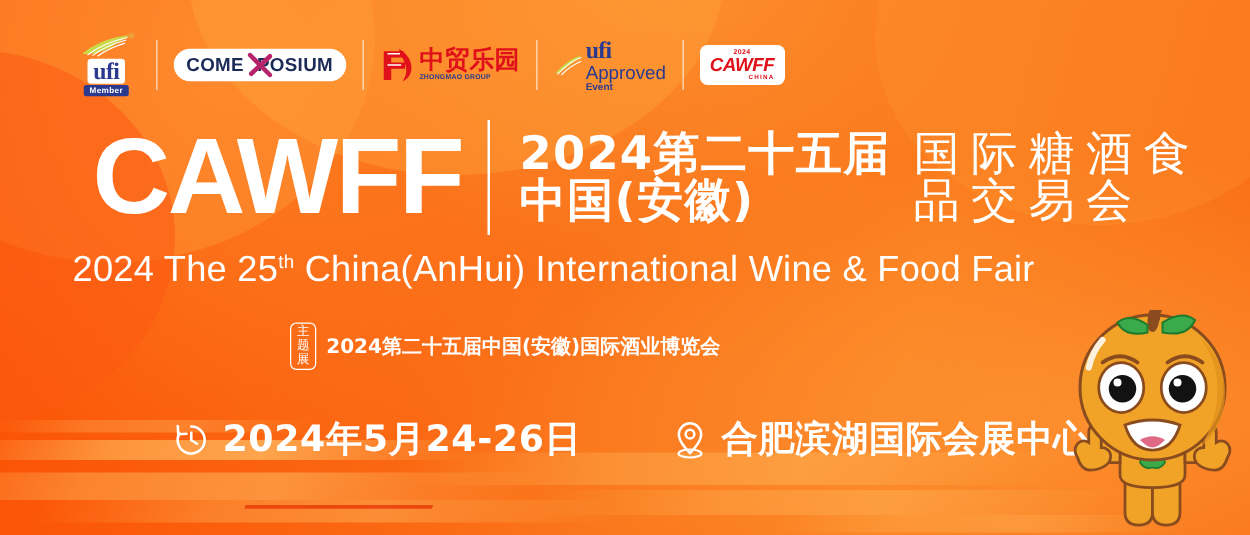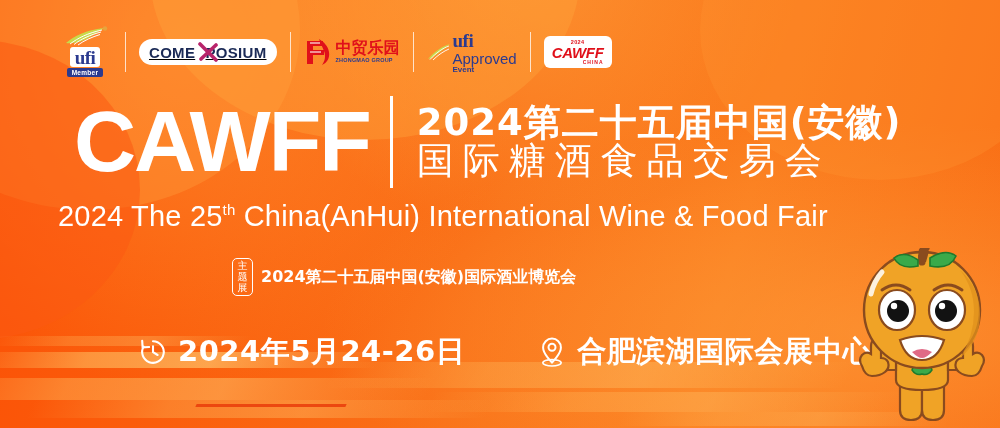--- a/index.html
+++ b/index.html
@@ -36,29 +36,29 @@
   .logo-sep{width:1px;height:40px;background:rgba(255,255,255,.75);margin:0 13px;}
 
   
   .ufi-member{width:54px;height:50px;position:relative;display:flex;flex-direction:column;align-items:center;justify-content:flex-end;}
   .ufi-wing{position:absolute;top:-1px;left:6px;width:46px;height:20px;}
   .ufi-box{background:#fff;border-radius:3px;padding:1px 5px 0;line-height:1;}
   .ufi-box .u{font-size:19px;font-weight:bold;color:#2b3a8f;letter-spacing:-.5px;font-family:"Liberation Serif",serif;}
   .ufi-mem{background:#2b3a8f;color:#fff;font-size:6.5px;font-weight:bold;border-radius:2px;padding:1px 5px;margin-top:1px;letter-spacing:.3px;}
 
   
-  .comex{background:#fff;border-radius:13px;padding:5px 10px 4px;display:flex;align-items:flex-end;position:relative;text-decoration:underline;}
+  .comex{background:#fff;border-radius:13px;padding:5px 10px 4px;display:flex;align-items:flex-end;position:relative;}
   .comex .txt{font-size:15px;font-weight:bold;color:#1b2a56;letter-spacing:.3px;font-family:"Liberation Sans",sans-serif;}
   .comex .xmark{position:absolute;left:50%;top:50%;transform:translate(-50%,-50%) rotate(0deg);width:20px;height:20px;}
 
   
   .zm{display:flex;align-items:center;gap:4px;}
   .zm-mark{width:28px;height:30px;}
   .zm-txt{display:flex;flex-direction:column;line-height:1;}
-  .zm-cn{font-size:16px;font-weight:bold;color:#e0101a;letter-spacing:0;position:relative;}
+  .zm-cn{font-size:20px;font-weight:bold;color:#e0101a;letter-spacing:0;position:relative;}
   .zm-en{font-size:5.5px;font-weight:bold;color:#2b3a8f;letter-spacing:.2px;margin-top:2px;}
 
   
   .ufi-appr{display:flex;align-items:center;gap:2px;}
   .ufi-appr .wing2{width:24px;height:24px;}
   .ufi-appr .col{display:flex;flex-direction:column;line-height:1;}
   .ufi-appr .u2{font-size:19px;font-weight:bold;color:#2b3a8f;font-family:"Liberation Serif",serif;letter-spacing:-.5px;}
   .ufi-appr .ap{font-size:15px;font-weight:normal;color:#2b3a8f;margin-top:1px;}
   .ufi-appr .ev{font-size:8px;font-weight:bold;color:#2b3a8f;}
 
@@ -66,21 +66,21 @@
   .cawff-badge{background:#fff;border-radius:6px;padding:4px 8px 3px;position:relative;display:flex;flex-direction:column;align-items:center;line-height:1;}
   .cawff-badge .cb-top{font-size:5.5px;color:#e0101a;font-weight:bold;letter-spacing:.4px;}
   .cawff-badge .cb-main{font-size:15px;font-weight:bold;font-style:italic;color:#e0101a;letter-spacing:-.3px;}
   .cawff-badge .cb-sub{font-size:5px;color:#e0101a;font-weight:bold;letter-spacing:1px;align-self:flex-end;}
 
   
   .title-row{position:absolute;left:74px;top:96px;display:flex;align-items:center;}
   .cawff-big{font-size:86px;font-weight:bold;color:#fff;letter-spacing:-2px;line-height:.92;
              font-family:"Liberation Sans","DejaVu Sans",sans-serif;}
   .vbar{width:3px;height:92px;background:#fff;margin:0 24px 0 20px;}
-  .cn-title{display:flex;flex-direction:column;line-height:1.02;}
+  .cn-title{display:flex;flex-direction:row;line-height:1.02;}
   .cn-line1{font-size:37px;font-weight:bold;color:#fff;letter-spacing:1px;font-family:"DejaVu Sans","Liberation Sans",sans-serif;}
   .cn-line2{font-size:37px;font-weight:normal;color:#fff;letter-spacing:9px;font-family:"DejaVu Sans","Liberation Sans",sans-serif;}
 
   
   .en-sub{position:absolute;left:58px;top:200px;font-size:29px;font-weight:normal;color:#fff;letter-spacing:.2px;white-space:nowrap;}
   .en-sub sup{font-size:15px;vertical-align:super;}
 
   
   .theme{position:absolute;left:232px;top:258px;display:flex;align-items:center;gap:8px;}
   .theme-badge{border:1.5px solid #fff;border-radius:5px;width:21px;padding:2px 0;display:flex;flex-direction:column;align-items:center;gap:0px;}

